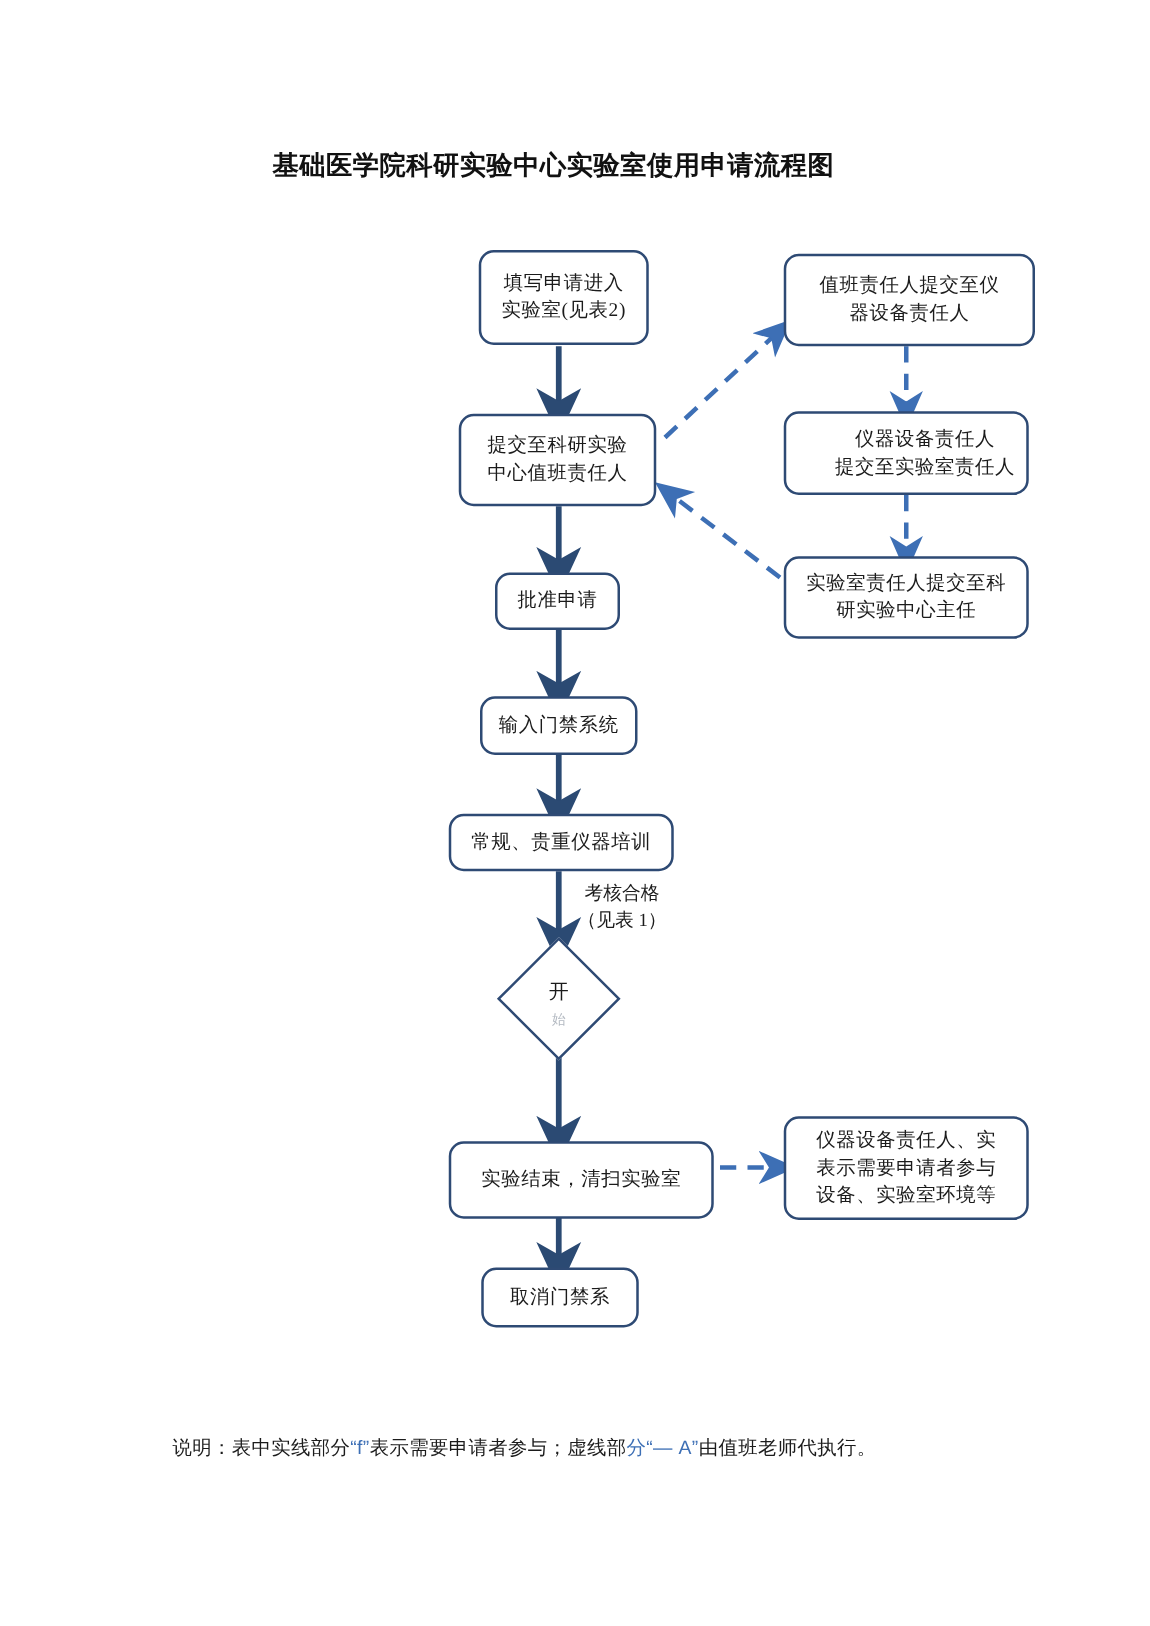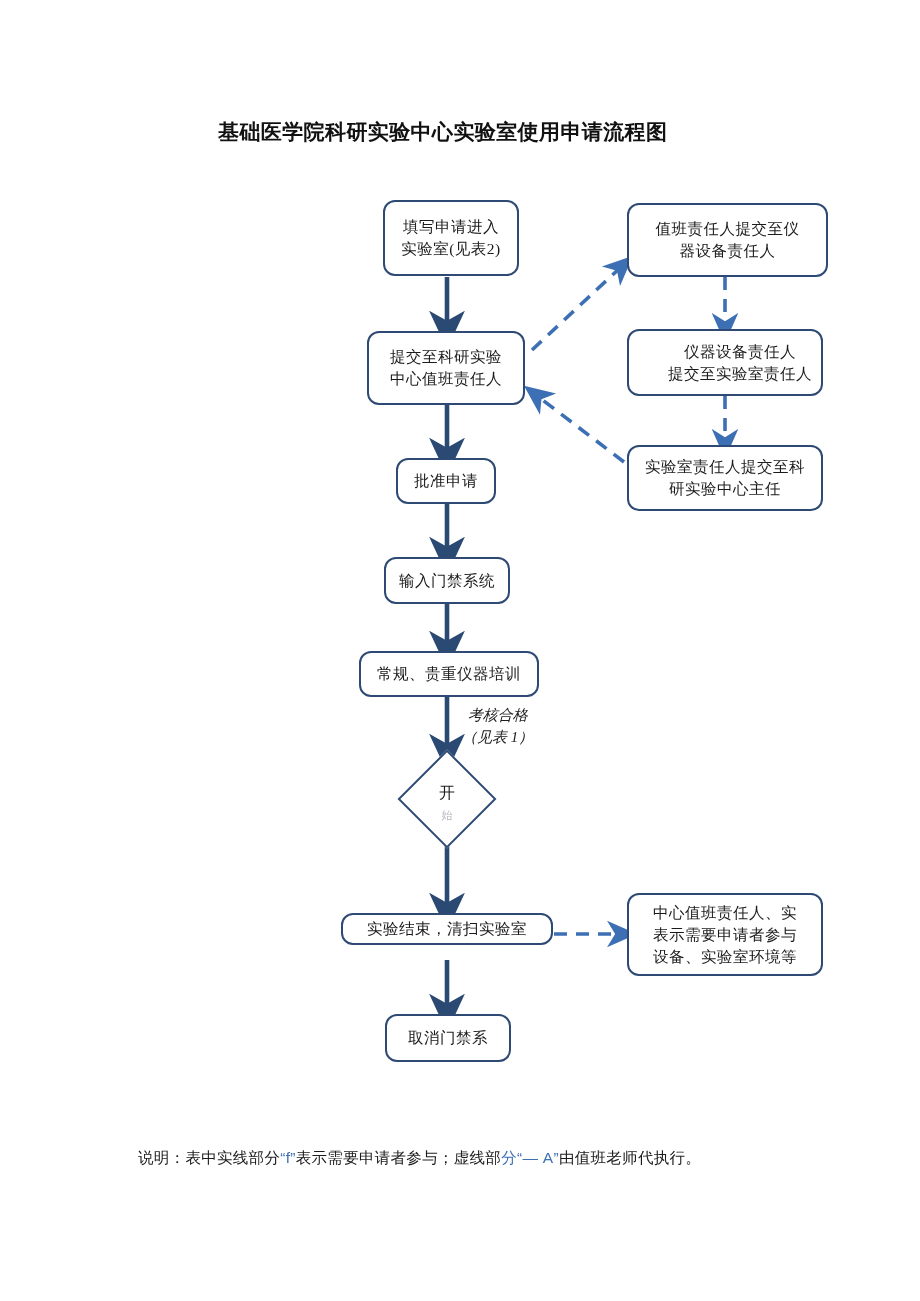--- a/index.html
+++ b/index.html
@@ -73,21 +73,20 @@
   }
 
   .side-label {
     position: absolute;
     font-family: "Liberation Serif", "DejaVu Serif", serif;
     font-size: 15px;
     line-height: 1.45;
     color: #1b1b1b;
     text-align: center;
     white-space: nowrap;
-    font-style: italic;
   }
 
   svg.connectors {
     position: absolute;
     left: 0;
     top: 0;
     width: 920px;
     height: 1301px;
     pointer-events: none;
   }
@@ -178,21 +177,21 @@
       <span>常规、贵重仪器培训</span>
     </div>
   </div>
 
   <div class="diamond-wrap" style="left:393px; top:753px; width:108px; height:92px;">
     <div class="diamond" style="left:19px; top:11px; width:70px; height:70px;"></div>
     <div class="diamond-label" style="top:30px;">开</div>
     <div class="diamond-label faded" style="top:55px;">始</div>
   </div>
 
-  <div class="node" style="left:341px; top:913px; width:212px; height:32px;">
+  <div class="node" style="left:359px; top:913px; width:212px; height:62px;">
     <div>
       <span>实验结束，清扫实验室</span>
     </div>
   </div>
 
   <div class="node" style="left:385px; top:1014px; width:126px; height:48px;">
     <div>
       <span>取消门禁系</span>
     </div>
   </div>
@@ -213,21 +212,21 @@
 
   <div class="node" style="left:627px; top:445px; width:196px; height:66px;">
     <div>
       <span>实验室责任人提交至科</span>
       <span>研实验中心主任</span>
     </div>
   </div>
 
   <div class="node" style="left:627px; top:893px; width:196px; height:83px;">
     <div>
-      <span>中心值班责任人、实</span>
+      <span>仪器设备责任人、实</span>
       <span>表示需要申请者参与</span>
       <span>设备、实验室环境等</span>
     </div>
   </div>
 
   <div class="side-label" style="left:462px; top:705px;">
     <div>考核合格</div>
     <div>（见表 1）</div>
   </div>
 

